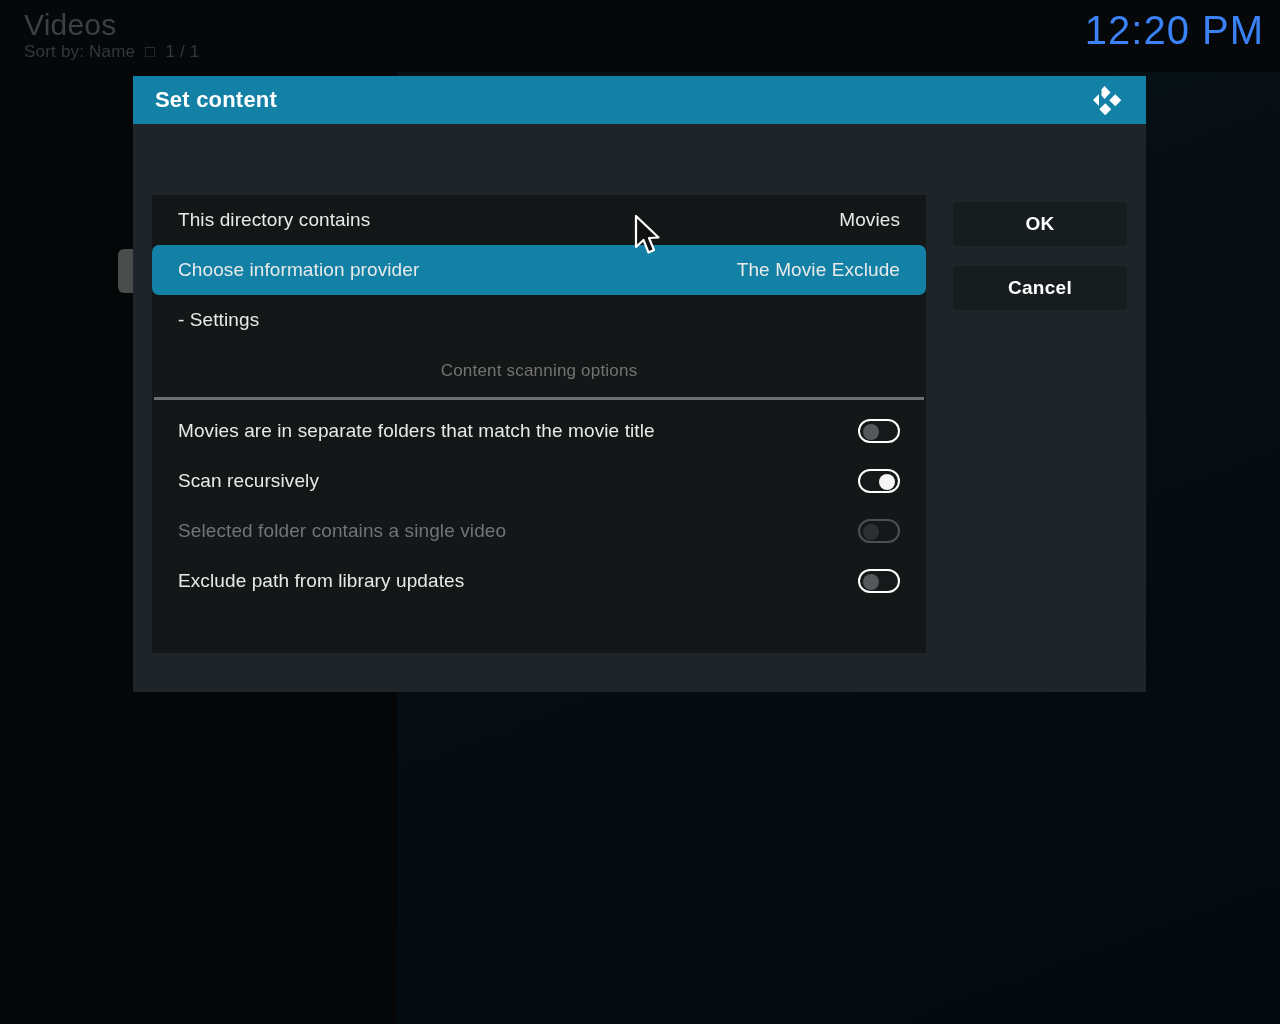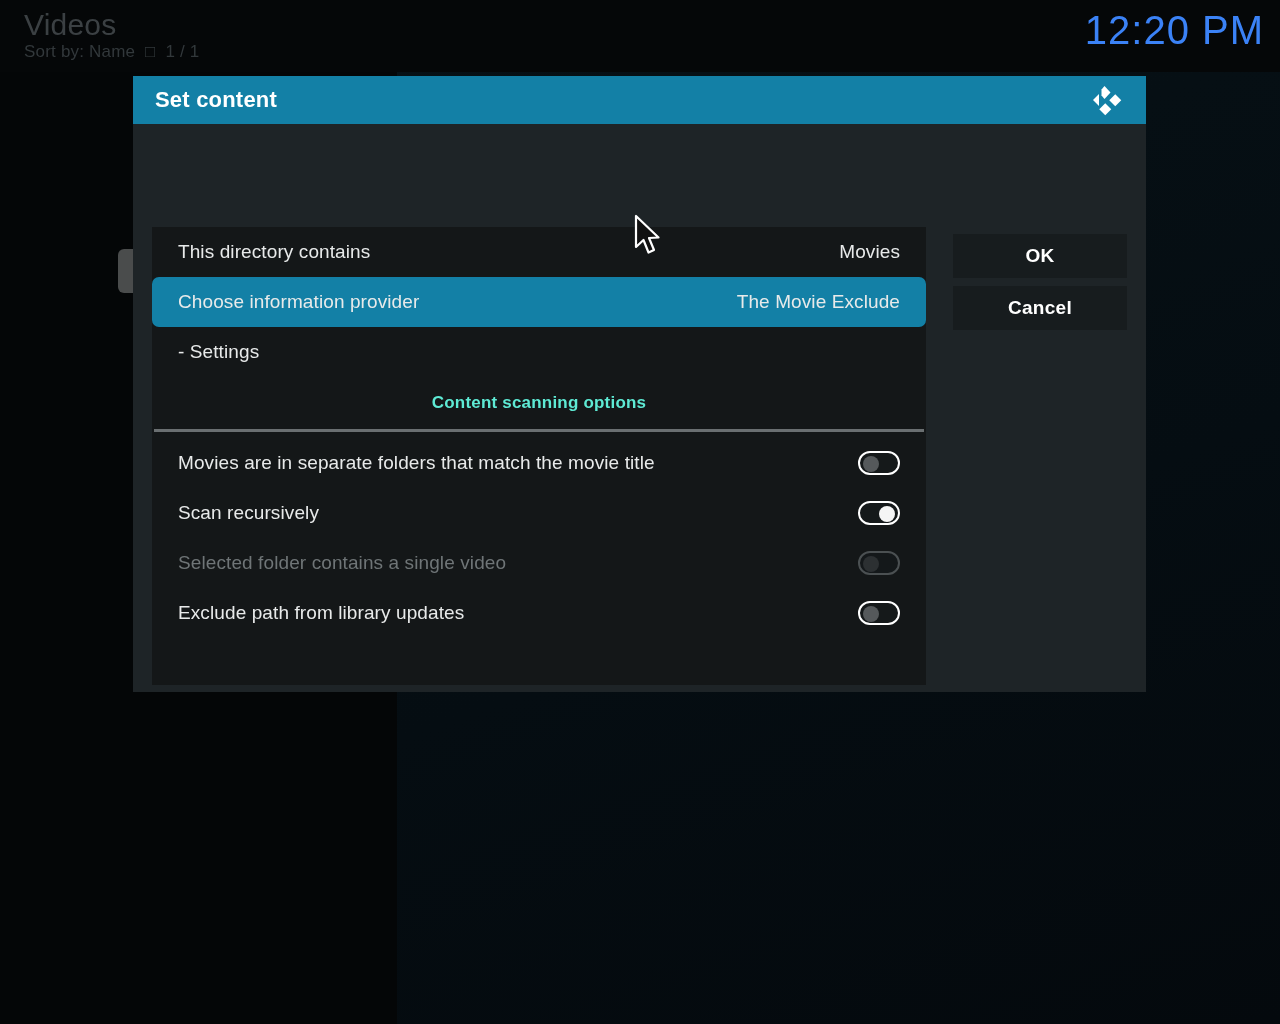--- a/index.html
+++ b/index.html
@@ -52,40 +52,40 @@
   }
   .dialog-title {
     position:absolute; left:22px; top:50%; transform:translateY(-50%);
     font-size:22px; font-weight:bold; color:#fff; letter-spacing:.2px;
   }
   .kodi-logo {
     position:absolute; right:22px; top:50%; transform:translateY(-50%);
     width:38px; height:32px;
   }
 
-  .dialog-body { position:relative; height:569px;margin-top:32px; }
+  .dialog-body { position:relative; height:569px; }
 
   
   .panel {
     position:absolute; left:19px; top:71px; width:774px; height:458px;
     background:#141718;
   }
 
   .row {
     position:relative; height:50px; display:flex; align-items:center;
     padding:0 26px;
   }
   .row-label { font-size:19px; font-weight:300; color:#e8eaea; flex:1; letter-spacing:.1px; }
   .row-value { font-size:19px; font-weight:300; color:#e8eaea; letter-spacing:.1px; }
   .row.selected { background:#1380a6;border-radius:7px; }
   .row.disabled .row-label { color:#6f7577; }
 
   .section-title {
     height:52px; display:flex; align-items:center; justify-content:center;
-    font-size:17px; font-weight:bold; color:#5eead4; letter-spacing:.2px;
+    font-size:17px; font-weight:normal; color:#737373; letter-spacing:.2px;
   }
   .divider {
     height:3px; background:#6a6f71; margin:0 2px;
   }
 
   .spacer-6 { height:6px; }
 
   
   .toggle {
     position:relative; width:42px; height:24px; border-radius:12px;
@@ -100,21 +100,21 @@
   .toggle.dim .knob { background:#2c3032; }
 
   
   .btn {
     position:absolute; left:820px; width:174px; height:44px;
     background:#171c1e; color:#fff;
     display:flex; align-items:center; justify-content:center;
     font-size:19px; font-weight:bold; letter-spacing:.3px;
   }
   .btn-ok { top:78px; }
-  .btn-cancel { top:130px; }
+  .btn-cancel { top:142px; }
 
   
   .cursor { position:absolute; left:633px; top:214px; width:30px; height:46px; }
 </style>
 </head>
 <body>
 
 <div id="screen">
 
   <div class="bg-left"></div>

